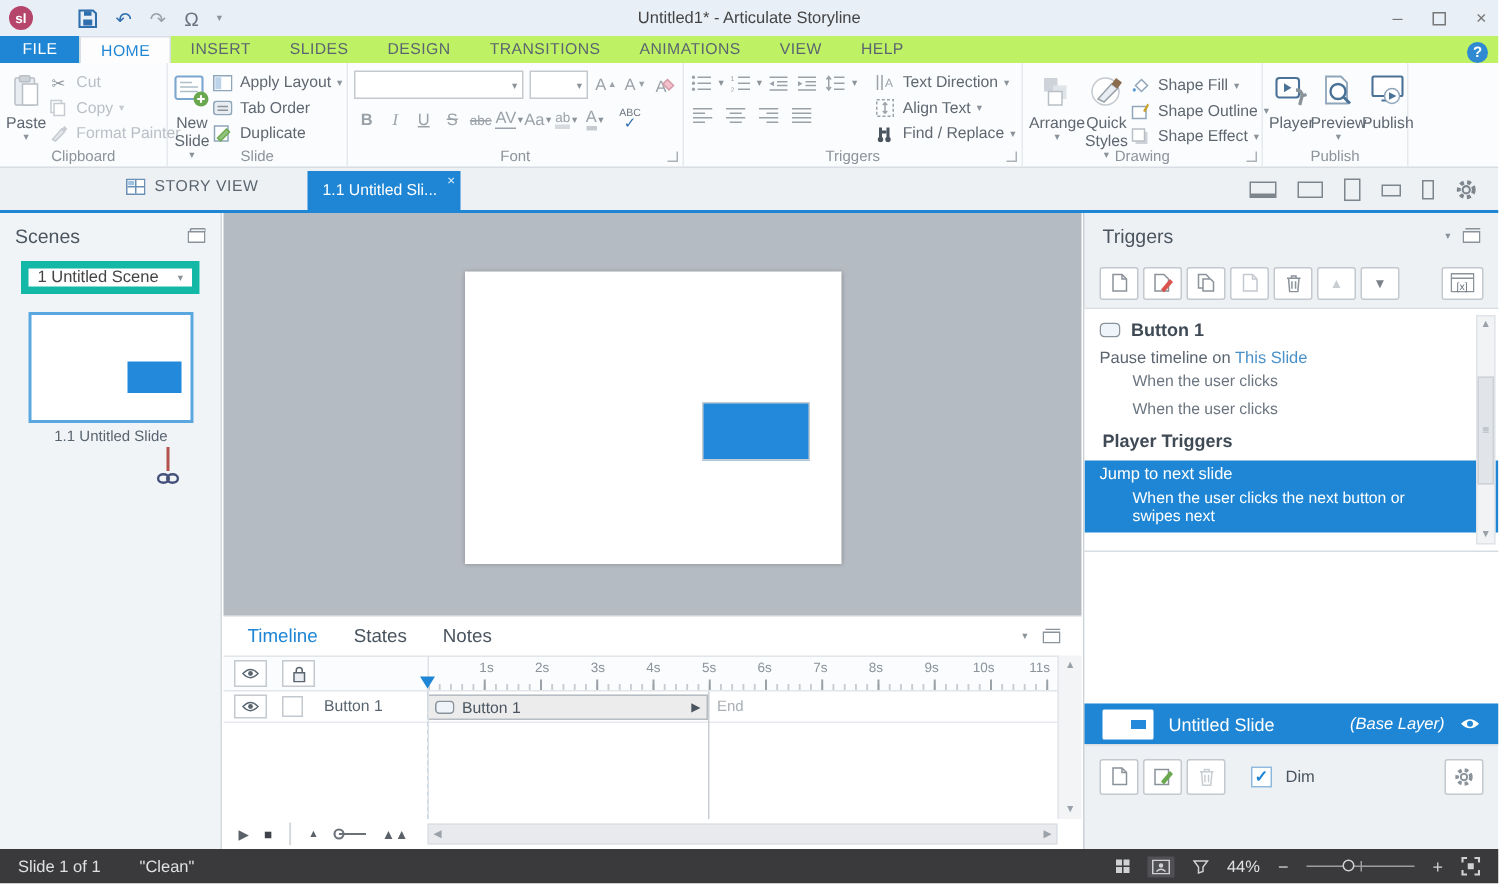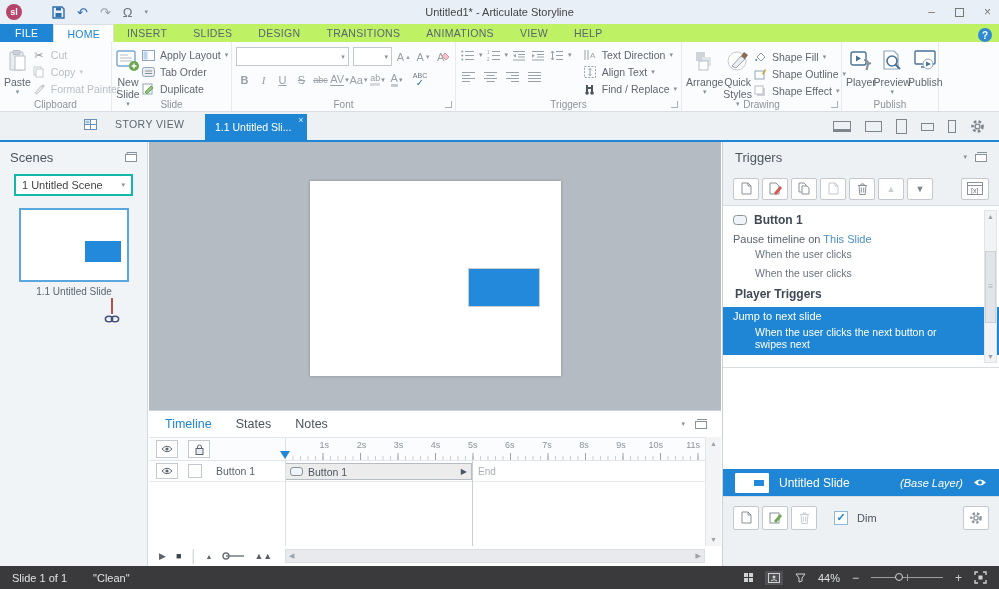--- a/index.html
+++ b/index.html
@@ -35,30 +35,30 @@
   .dis .car{color:#c6cbd1}
   .fi{width:16px;height:16px;display:flex;align-items:center;justify-content:center;font-size:11px;color:#8a929a}
   .fbtn{width:17px;height:17px;display:flex;align-items:center;justify-content:center;font-size:11px;color:#9aa1a8;gap:1px}
   .combo{height:19px;border:1px solid #c3c9cf;background:#fff;display:flex;align-items:center;justify-content:flex-end;padding:0 3px}
   .fontrow{display:flex;align-items:center;gap:4px;margin-top:2px}
   .fontrow2{display:flex;align-items:center;gap:2px;margin-top:5px}
   .parrow{display:flex;align-items:center;gap:3px;margin-top:2px}
   .alignrow{display:flex;align-items:center;gap:6px;margin-top:6px}
   
   .tabstrip{position:absolute;left:0;top:112px;width:999px;height:30px;background:#eef1f4;border-bottom:2px solid #1e86d4}
-  .storyview{position:absolute;left:84px;top:6px;display:flex;align-items:center;gap:18px;font-size:10.5px;letter-spacing:.4px;color:#5a6570}
+  .storyview{position:absolute;left:84px;top:6px;display:flex;align-items:center;gap:6px;font-size:10.5px;letter-spacing:.4px;color:#5a6570}
   .slidetab{position:absolute;left:205px;top:2px;height:26px;background:#1e86d4;color:#fff;font-size:10.5px;display:flex;align-items:center;padding:0 16px 0 10px}
   .slidetab .x{position:absolute;top:1px;right:4px;font-size:9px;color:#d9ecfa}
   .devices{position:absolute;right:14px;top:7px;display:flex;align-items:center;gap:14px}
   .dev{border:1.5px solid #7d858d;background:#eef1f4}
   
   .scenes{position:absolute;left:0;top:142px;width:148px;height:424px;background:#f1f4f7;border-right:1px solid #d4d9de}
   .panel-h{height:30px;display:flex;align-items:center;padding:0 10px;font-size:13px;color:#4a5560}
   .panel-icons{margin-left:auto;display:flex;align-items:center;gap:8px}
-  .scene-combo{margin:2px 14px 0;height:22px;background:#fff;border:2px solid #14b8a6;display:flex;align-items:center;font-size:11px;color:#444;padding:0 6px}
+  .scene-combo{margin:2px 14px 0;height:22px;background:#fff;border:5px solid #14b8a6;display:flex;align-items:center;font-size:11px;color:#444;padding:0 6px}
   .scene-combo .car{margin-left:auto}
   .thumb{position:absolute;left:19px;top:66px;width:110px;height:74px;background:#fff;border:2px solid #5aa7e0}
   .thumb .shp{position:absolute;left:64px;top:31px;width:36px;height:21px;background:#2389da}
   .thumb-label{position:absolute;left:0;width:148px;top:144px;text-align:center;font-size:10px;color:#5a6570}
   .redline{position:absolute;left:111px;top:156px;width:2px;height:16px;background:#b4524e}
   .chain{position:absolute;left:104px;top:172px}
   .canvas{position:absolute;left:149px;top:142px;width:572px;height:268px;background:#b5bbc2}
   .slide{position:absolute;left:161px;top:39px;width:251px;height:195px;background:#fff;box-shadow:0 0 3px rgba(0,0,0,.25)}
   .slide .shape{position:absolute;left:158px;top:87px;width:72px;height:39px;background:#2389da;border:1px solid #c8cdd2}
   

